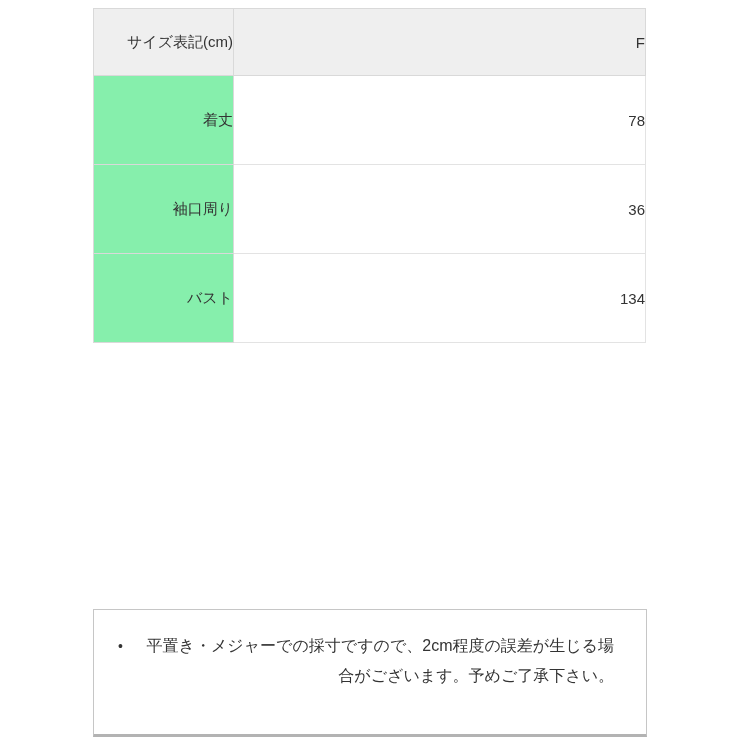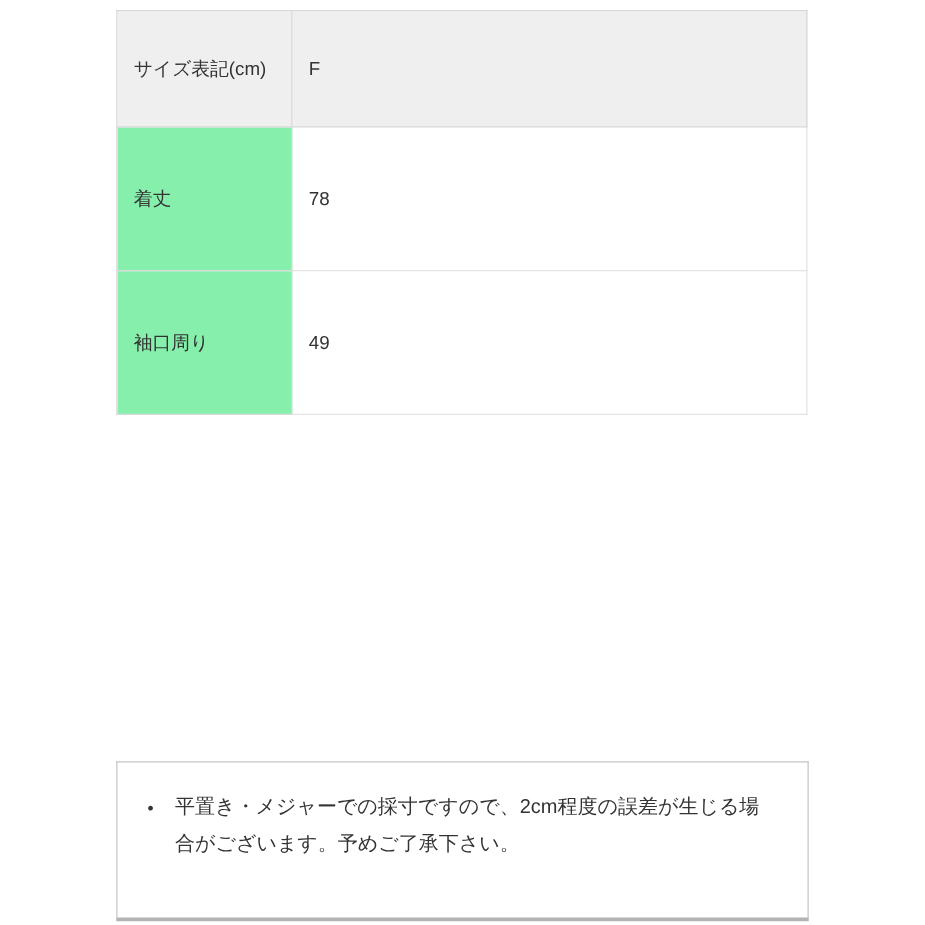--- a/index.html
+++ b/index.html
@@ -21,23 +21,23 @@
     top: 8px;
     width: 552px;
     border-collapse: collapse;
     table-layout: fixed;
     color: #333333;
     font-size: 15px;
   }
   table.size-table th,
   table.size-table td {
     border: 1px solid #d9d9d9;
-    text-align: left;
+    text-align: right;
     vertical-align: middle;
-    padding: 13px;
+    padding: 0;
     font-weight: normal;
   }
   table.size-table col.label-col { width: 140px; }
   table.size-table col.value-col { width: 412px; }
   table.size-table .label-cell {
     background: #86efac;
   }
   table.size-table .value-cell {
     background: #ffffff;
     border-color: #e3e3e3;
@@ -71,20 +71,21 @@
   .note-bullet {
     flex: 0 0 auto;
     width: 22px;
     text-align: left;
     font-size: 14px;
     line-height: 30px;
   }
   .note-text {
     flex: 1 1 auto;
     max-width: 474px;
+    text-align: right;
   }
 </style>
 </head>
 <body>
 
 <div class="canvas">
 
   <table class="size-table">
     <colgroup>
         <col class="label-col">
@@ -94,21 +95,25 @@
       <tr class="header-row">
         <th class="label-cell">サイズ表記(cm)</th>
         <th class="label-cell">F</th>
       </tr>
       <tr class="data-row">
         <td class="label-cell">着丈</td>
         <td class="value-cell">78</td>
       </tr>
       <tr class="data-row">
         <td class="label-cell">袖口周り</td>
-        <td class="value-cell">49</td>
+        <td class="value-cell">36</td>
+      </tr>
+      <tr class="data-row">
+        <td class="label-cell">バスト</td>
+        <td class="value-cell">134</td>
       </tr>
     </tbody>
   </table>
 
   <div class="note-box">
     <div class="note-item">
       <span class="note-bullet">•</span>
       <span class="note-text">平置き・メジャーでの採寸ですので、2cm程度の誤差が生じる場合がございます。予めご了承下さい。</span>
     </div>
   </div>

